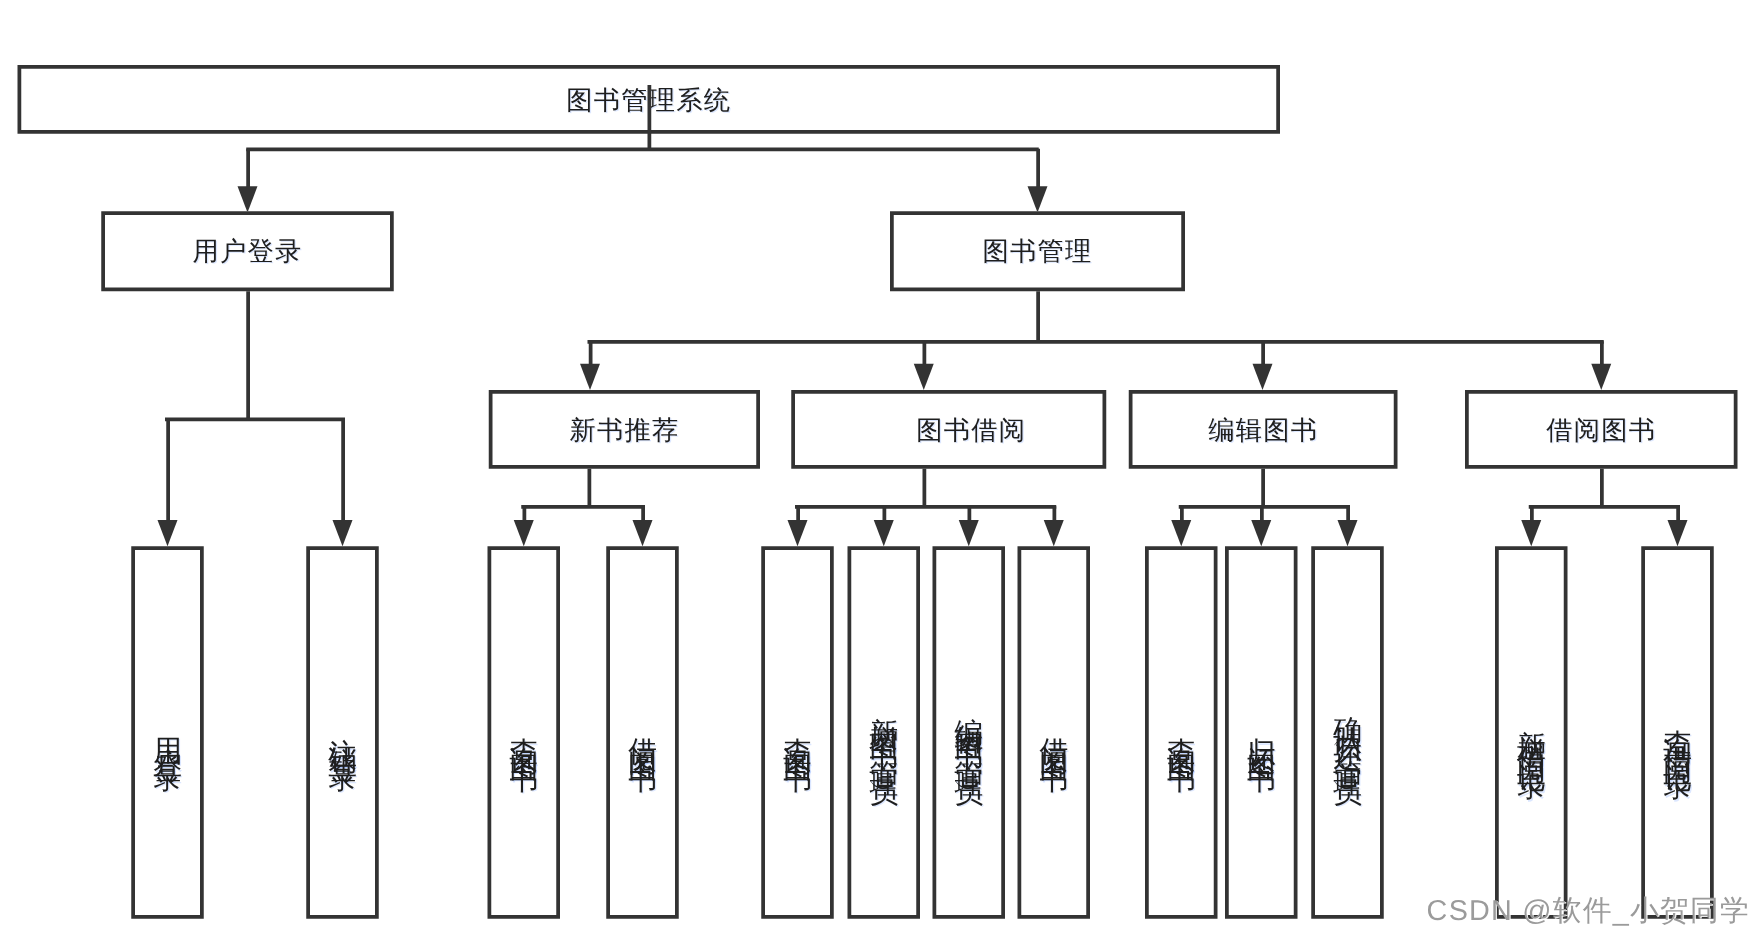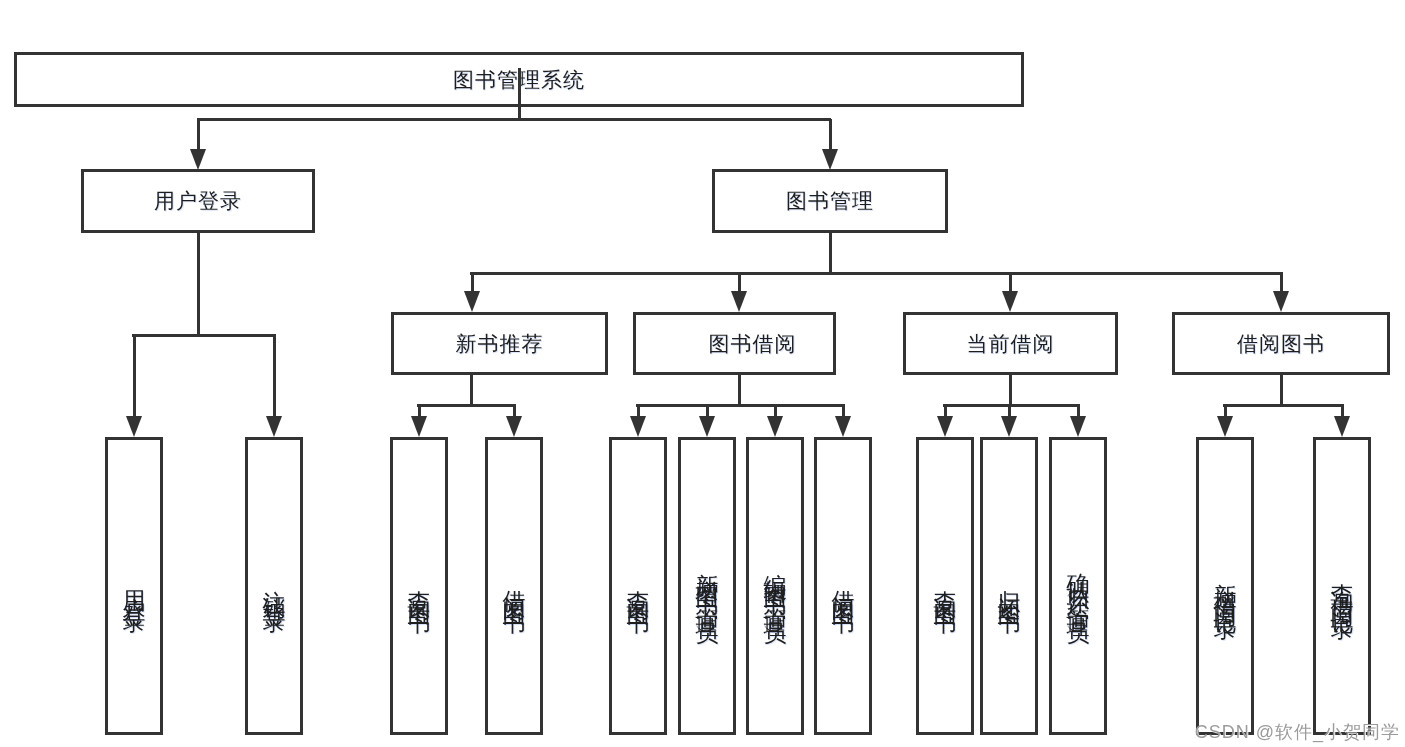--- a/index.html
+++ b/index.html
@@ -42,21 +42,21 @@
     position: absolute;
     width: 0; height: 0;
     border-left: 8px solid transparent;
     border-right: 8px solid transparent;
     border-top: 21px solid #333333;
   }
   .watermark {
     position: absolute;
     right: 5px;
     bottom: 3px;
-    font-size: 18px;
+    font-size: 23px;
     letter-spacing: 1px;
     color: #9b9b9b;
     text-shadow: 1px 1px 0 rgba(255,255,255,0.9);
     white-space: nowrap;
   }
 </style>
 </head>
 <body>
 
 <div class="canvas">
@@ -93,25 +93,25 @@
   <div class="vline" style="left:738px; top:273px; height:21px;"></div>
   <div class="arrow" style="left:731px; top:291px;"></div>
   <div class="vline" style="left:1009px; top:273px; height:21px;"></div>
   <div class="arrow" style="left:1002px; top:291px;"></div>
   <div class="vline" style="left:1280px; top:273px; height:21px;"></div>
   <div class="arrow" style="left:1273px; top:291px;"></div>
 
   <div class="box" style="left:363px; top:312px; width:217px; height:63px;margin-left:28px;">
     <span class="label">新书推荐</span>
   </div>
-  <div class="box" style="left:633px; top:312px; width:203px; height:63px;padding-left:36px;">
+  <div class="box" style="left:633px; top:312px; width:252px; height:63px;padding-left:36px;">
     <span class="label">图书借阅</span>
   </div>
   <div class="box" style="left:903px; top:312px; width:215px; height:63px;">
-    <span class="label">当前借阅</span>
+    <span class="label">编辑图书</span>
   </div>
   <div class="box" style="left:1172px; top:312px; width:218px; height:63px;">
     <span class="label">借阅图书</span>
   </div>
 
   <div class="vline" style="left:470px; top:375px; height:31px;"></div>
   <div class="hline" style="left:417px; top:404px; width:99px;"></div>
   <div class="vline" style="left:418px; top:405px; height:14px;"></div>
   <div class="arrow" style="left:411px; top:416px;"></div>
   <div class="vline" style="left:513px; top:405px; height:14px;"></div>

